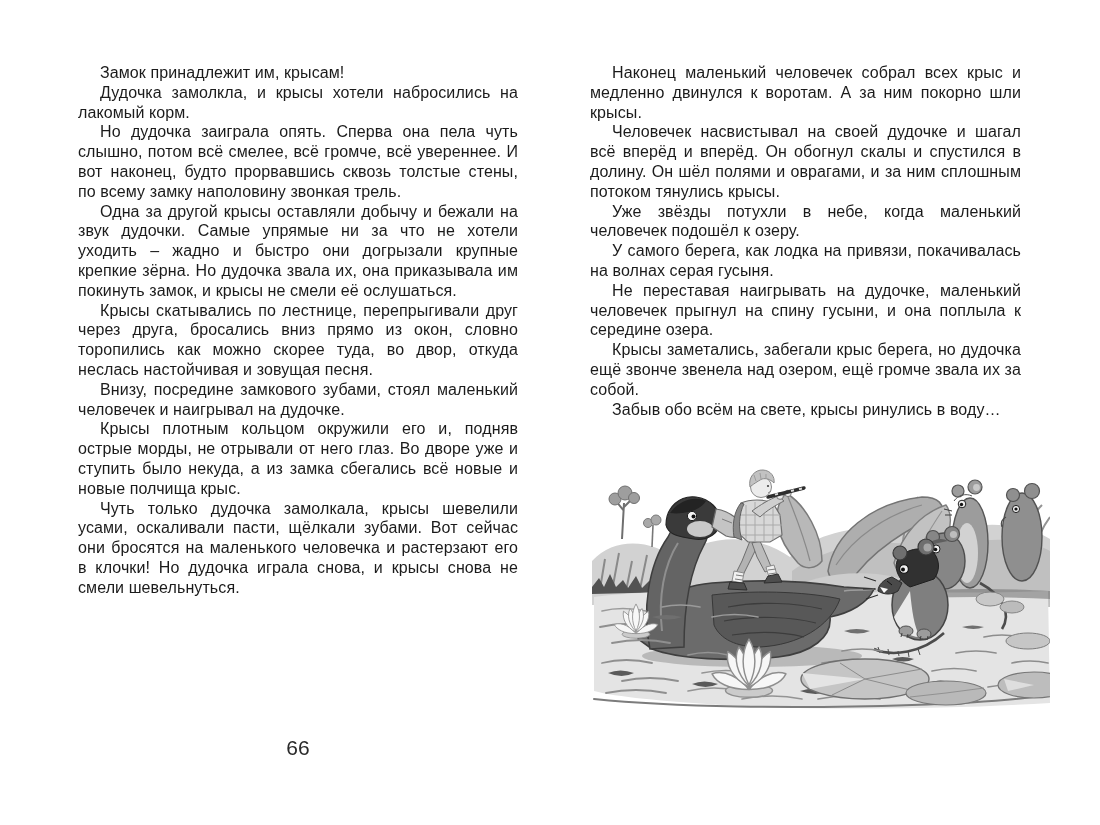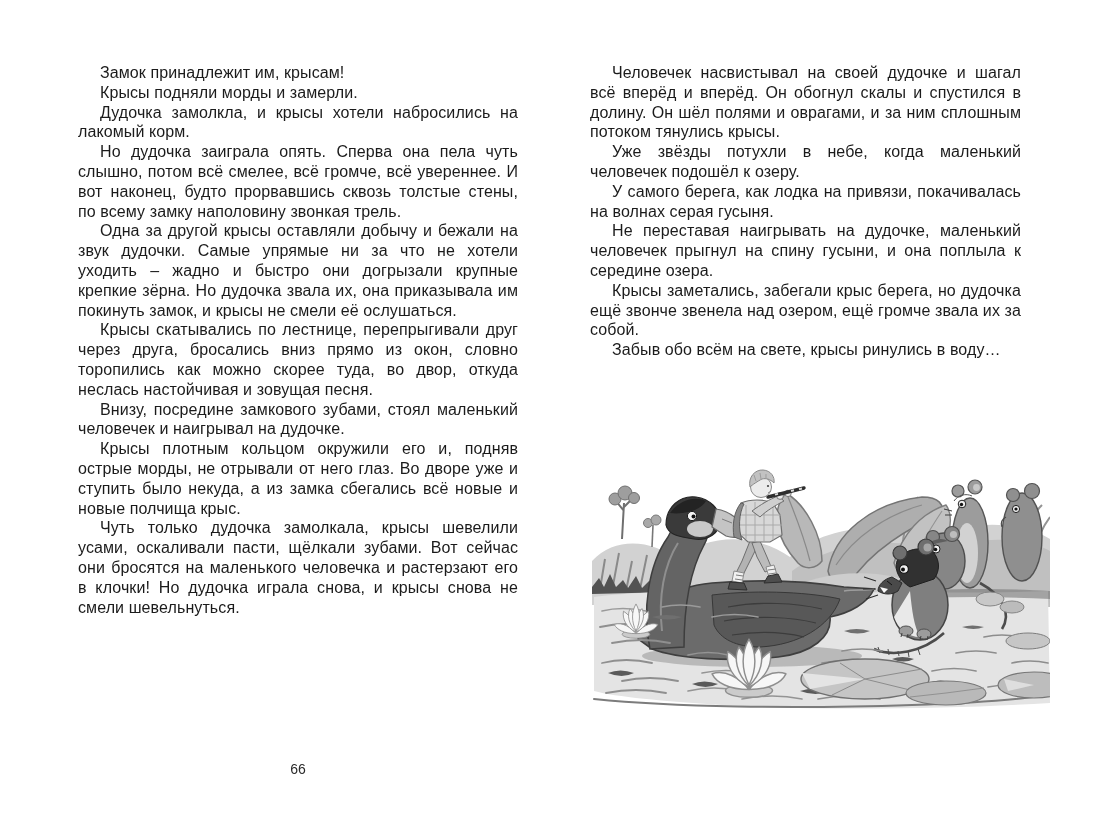--- a/index.html
+++ b/index.html
@@ -9,47 +9,47 @@
   }
   .page{position:absolute;top:63px;}
   .page p{
     margin:0;font-size:16px;line-height:19.8px;text-align:justify;
     text-indent:22px;letter-spacing:0.1px;
   }
   .page-left{left:78px;width:440px;}
   .page-right{left:590px;width:431px;}
   .page-number{
     position:absolute;left:78px;top:736px;width:440px;text-align:center;
-    font-size:14px;color:#2a2a2a;margin-top:25px;
+    font-size:21px;color:#2a2a2a;
   }
   .illustration{
     position:absolute;left:2px;top:378px;width:458px;height:272px;margin:0;padding:0;
   }
   .illustration svg{display:block;}
 </style>
 </head>
 <body>
 
 <div class="stage">
 
   <div class="page page-left">
     <p>Замок принадлежит им, крысам!</p>
-    <p>Крысы подняли морды и замерли.</p>
     <p>Дудочка замолкла, и крысы хотели набросились на лакомый корм.</p>
     <p>Но дудочка заиграла опять. Сперва она пела чуть слышно, потом всё смелее, всё громче, всё увереннее. И вот наконец, будто прорвавшись сквозь толстые стены, по всему замку наполовину звонкая трель.</p>
     <p>Одна за другой крысы оставляли добычу и бежали на звук дудочки. Самые упрямые ни за что не хотели уходить – жадно и быстро они догрызали крупные крепкие зёрна. Но дудочка звала их, она приказывала им покинуть замок, и крысы не смели её ослушаться.</p>
     <p>Крысы скатывались по лестнице, перепрыгивали друг через друга, бросались вниз прямо из окон, словно торопились как можно скорее туда, во двор, откуда неслась настойчивая и зовущая песня.</p>
     <p>Внизу, посредине замкового зубами, стоял маленький человечек и наигрывал на дудочке.</p>
     <p>Крысы плотным кольцом окружили его и, подняв острые морды, не отрывали от него глаз. Во дворе уже и ступить было некуда, а из замка сбегались всё новые и новые полчища крыс.</p>
     <p>Чуть только дудочка замолкала, крысы шевелили усами, оскаливали пасти, щёлкали зубами. Вот сейчас они бросятся на маленького человечка и растерзают его в клочки! Но дудочка играла снова, и крысы снова не смели шевельнуться.</p>
   </div>
 
   <div class="page-number">66</div>
 
   <div class="page page-right">
+    <p>Наконец маленький человечек собрал всех крыс и медленно двинулся к воротам. А за ним покорно шли крысы.</p>
     <p>Человечек насвистывал на своей дудочке и шагал всё вперёд и вперёд. Он обогнул скалы и спустился в долину. Он шёл полями и оврагами, и за ним сплошным потоком тянулись крысы.</p>
     <p>Уже звёзды потухли в небе, когда маленький человечек подошёл к озеру.</p>
     <p>У самого берега, как лодка на привязи, покачивалась на волнах серая гусыня.</p>
     <p>Не переставая наигрывать на дудочке, маленький человечек прыгнул на спину гусыни, и она поплыла к середине озера.</p>
     <p>Крысы заметались, забегали крыс берега, но дудочка ещё звонче звенела над озером, ещё громче звала их за собой.</p>
     <p>Забыв обо всём на свете, крысы ринулись в воду…</p>
 
     <figure class="illustration" role="img" aria-label="Маленький человечек играет на дудочке, стоя на спине серой гусыни посреди озера с кувшинками; с берега и из воды на него смотрят крысы">
       <svg width="458" height="272" viewBox="0 0 458 272">
         <defs>

